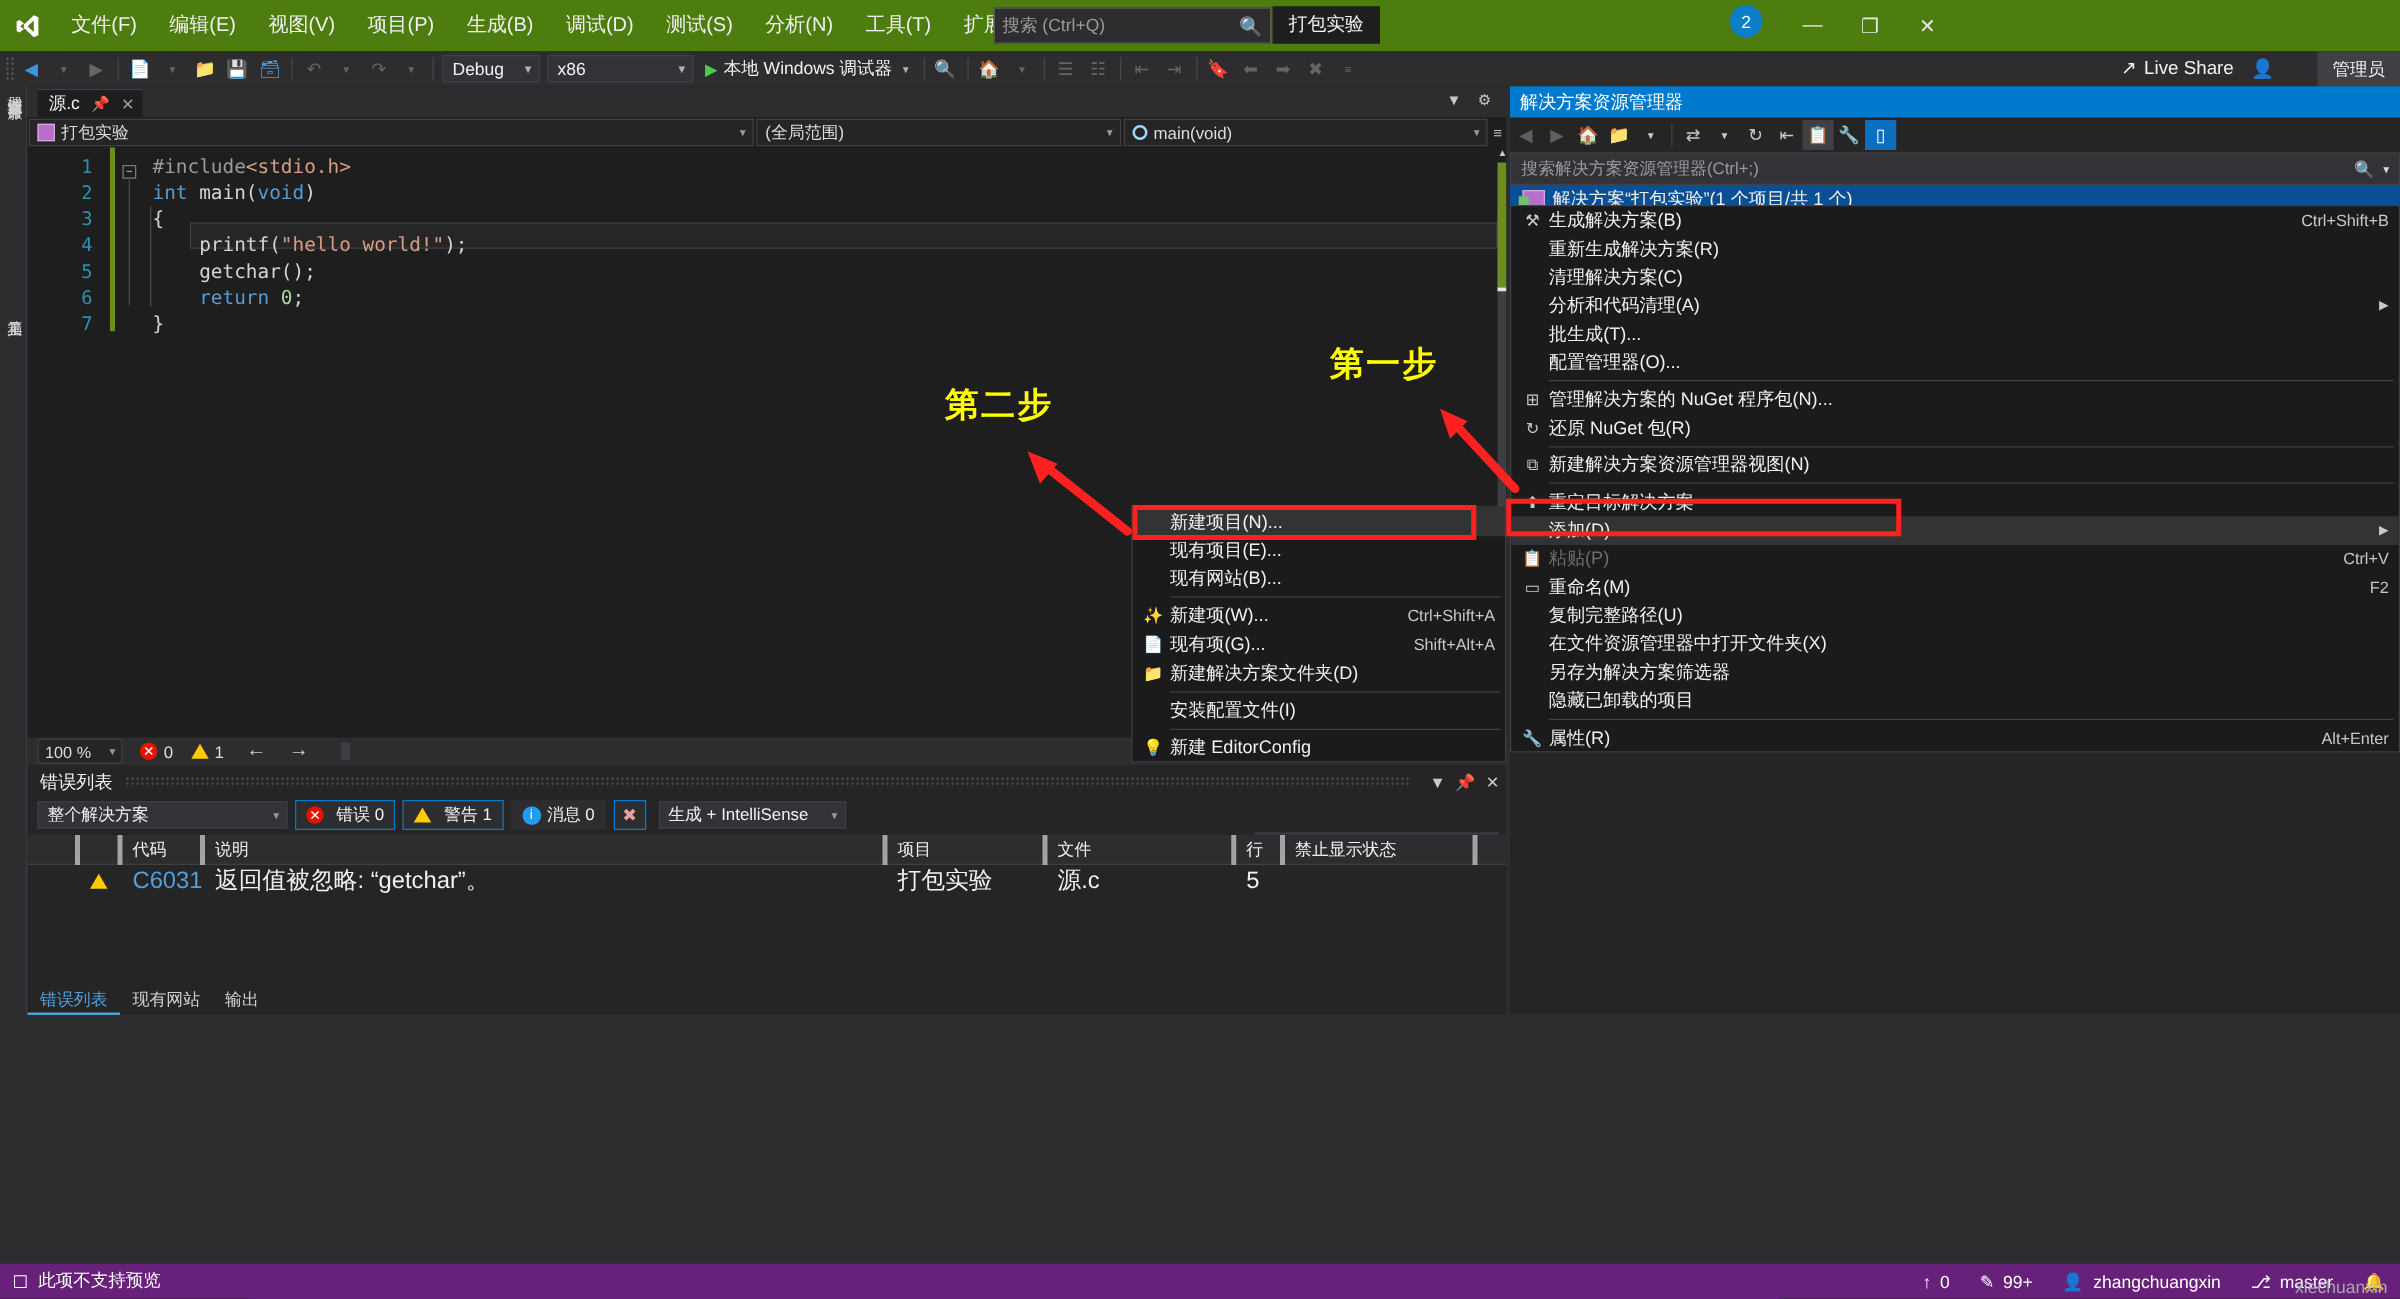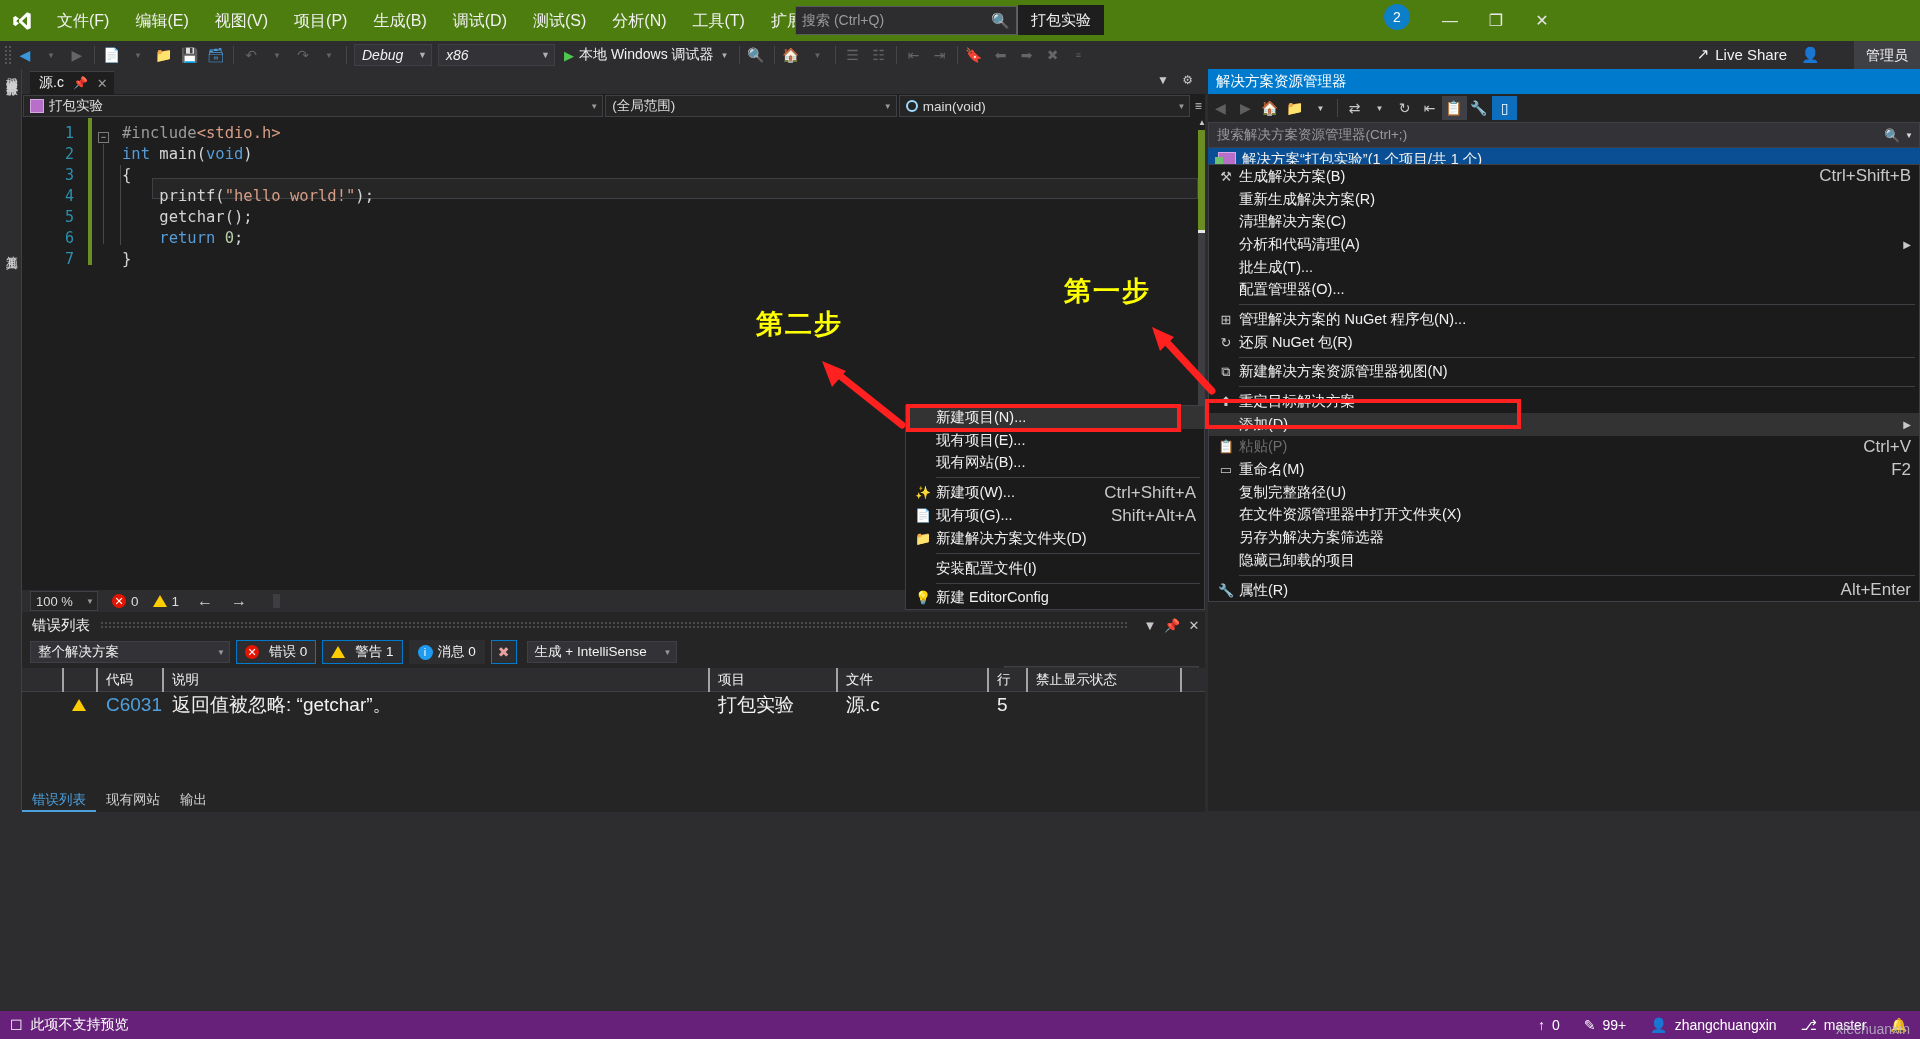--- a/index.html
+++ b/index.html
@@ -59,21 +59,21 @@
     background-size: 4px 4px; }
   .tbbtn {
     height: 24px; min-width: 24px; display: flex; align-items: center; justify-content: center;
     color: #c8c8c8; font-size: 14px; margin: 0 1px; cursor: default;
   }
   .tbbtn.dis { color: #656565; }
   .tbsep { width: 1px; height: 18px; background: #464647; margin: 0 4px; }
   .tbcombo {
     height: 22px; border: 1px solid #3f3f46; background: #333337; color: #f1f1f1;
     font-size: 14px; display: flex; align-items: center; padding: 0 4px 0 7px;
-    margin: 12px 3px; position: relative; font-style: italic;
+    margin: 12px 3px; position: relative;
   }
   .tbcombo .cv { flex: 1; white-space: nowrap; }
   .tbcombo .ar { font-size: 9px; color: #b0b0b0; margin-left: 8px; }
   .runbtn { display: flex; align-items: center; height: 24px; padding: 0 6px; color: #f1f1f1; font-size: 14px; }
   .runbtn .tri { color: #4ec94e; font-size: 13px; margin-right: 5px; }
   .liveshare {
     position: absolute; right: 133px; top: 4px; display: flex; align-items: center;
     font-size: 15px; color: #f1f1f1;
   }
   .adminbtn {
@@ -186,21 +186,21 @@
   .blt { width: 15px; height: 15px; border-radius: 8px; background: #1f9cf0; color: #fff; font-size: 11px;
      display: flex; align-items: center; justify-content: center; }
   .buildcombo { margin-left: 10px; width: 150px; height: 22px; border: 1px solid #3f3f46; background: #333337;
      display: flex; align-items: center; padding: 0 4px 0 7px; font-size: 13.5px; color: #f1f1f1; }
   .errsearch { position: absolute; right: 6px; top: 28px; width: 195px; height: 22px; border: 1px solid #3f3f46;
      background: #333337; display: flex; align-items: center; padding: 0 4px 0 7px; font-size: 13px; color: #9a9a9c; }
 
   .errtable { position: absolute; left: 0; top: 56px; width: 1183px; }
   .errth { height: 24px; background: #2d2d30; display: flex; align-items: center; font-size: 13.5px;
      color: #f1f1f1; border-bottom: 1px solid #3f3f46; }
-  .errth > div { padding-left: 8px; border-right: 2px solid #a3a3a3; height: 24px; line-height: 24px; overflow: hidden; }
+  .errth > div { padding-left: 8px; border-right: 4px solid #a3a3a3; height: 24px; line-height: 24px; overflow: hidden; }
   .errtr { height: 25px; display: flex; align-items: center; font-size: 19px; color: #f1f1f1; }
   .errtr > div { padding-left: 8px; height: 25px; line-height: 25px; overflow: hidden; white-space: nowrap; }
   .code-link { color: #4ea0dd; }
 
   .errtabs { position: absolute; left: 0; bottom: 0; width: 1183px; height: 25px; display: flex; align-items: center; }
   .errtab { height: 25px; line-height: 25px; padding: 0 10px; font-size: 13.5px; color: #d0d0d0; }
   .errtab.active { color: #4ea0dd; border-bottom: 2px solid #4ea0dd; }
 
   
   .solexp { position: absolute; left: 1208px; top: 69px; width: 712px; height: 742px; background: #252526; }
@@ -225,21 +225,21 @@
      background: #6ec06e; }
 
   
   .ctxmenu { position: absolute; background: #1b1b1c; border: 1px solid #3f3f46; z-index: 60; }
   .ctxitem { height: 22.7px; display: flex; align-items: center; font-size: 14.5px; color: #f1f1f1;
      padding: 0 0 0 4px; white-space: nowrap; }
   .ctxitem.dis { color: #6d6d6d; }
   .ctxitem .ico { width: 26px; display: flex; align-items: center; justify-content: center;
      font-size: 13px; color: #c8c8c8; flex: 0 0 26px; }
   .ctxitem .lbl { flex: 1; }
-  .ctxitem .sc { color: #c8c8c8; font-size: 17px; padding-left: 22px; padding-right: 8px; }
+  .ctxitem .sc { color: #c8c8c8; font-size: 13px; padding-left: 22px; padding-right: 8px; }
   .ctxitem .sub { padding-right: 8px; font-size: 10px; color: #c8c8c8; }
   .ctxsep { height: 1px; background: #3f3f46; margin: 3px 4px 3px 30px; }
   .ctxitem.hi { background: #333334; }
 
   .annot { position: absolute; color: #ffff00; font-size: 27px; font-weight: bold;
      font-family: "Liberation Sans", sans-serif; letter-spacing: 2px; }
   .redbox { position: absolute; border: 4px solid #ff2020; z-index: 70; pointer-events: none; }
   .arrowsvg { position: absolute; z-index: 65; }
 
   

